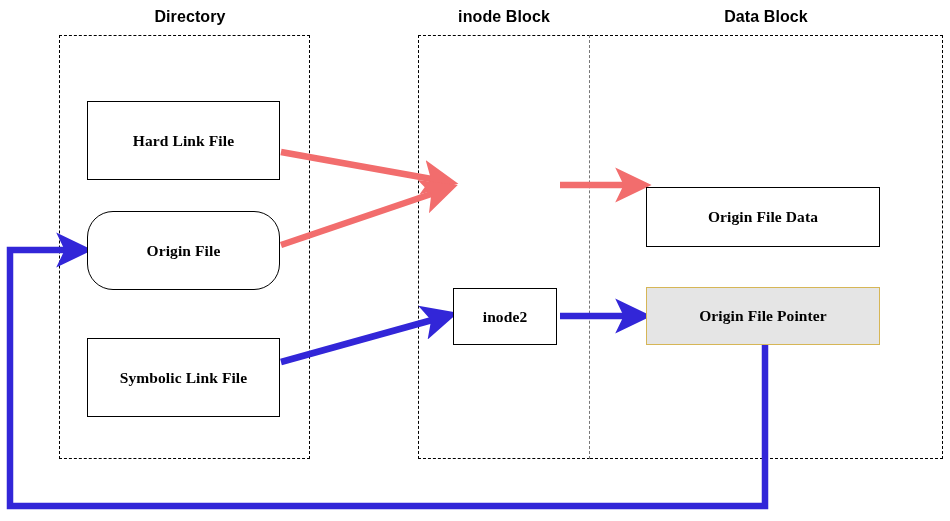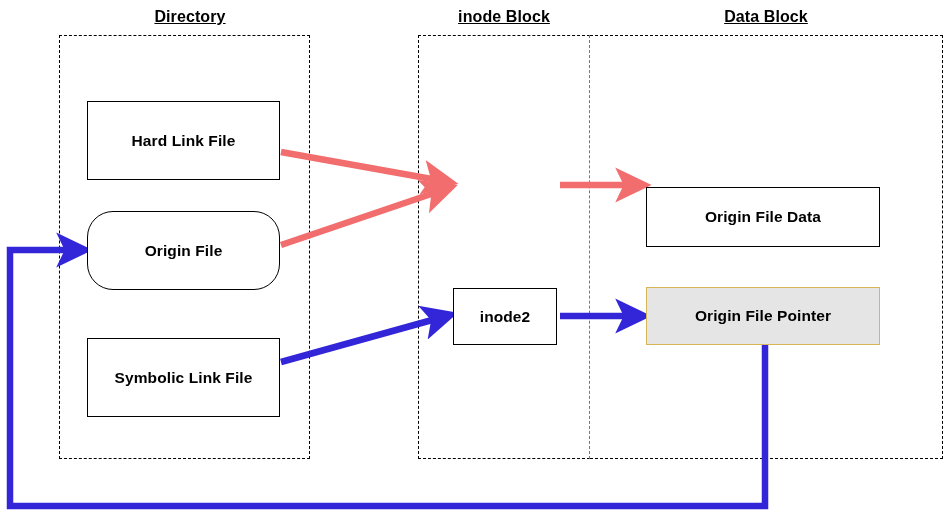--- a/index.html
+++ b/index.html
@@ -24,35 +24,35 @@
     pointer-events: none;
   }
   .group-label {
     position: absolute;
     font-size: 16px;
     font-weight: bold;
     color: #000000;
     letter-spacing: 0.1px;
     white-space: nowrap;
     text-align: center;
-    text-decoration: underline;
   }
   .node {
     position: absolute;
     box-sizing: border-box;
     border: 1.6px solid #000000;
     background: #ffffff;
     display: flex;
     align-items: center;
     justify-content: center;
     font-size: 15.5px;
     font-weight: bold;
     color: #000000;
     letter-spacing: 0.1px;
     white-space: nowrap;
+    font-family: Liberation Serif, serif;
   }
   .node.highlight {
     background: #e5e5e5;
     border: 1.4px solid #d6b656;
   }
   .region {
     position: absolute;
     box-sizing: border-box;
   }
 </style>

